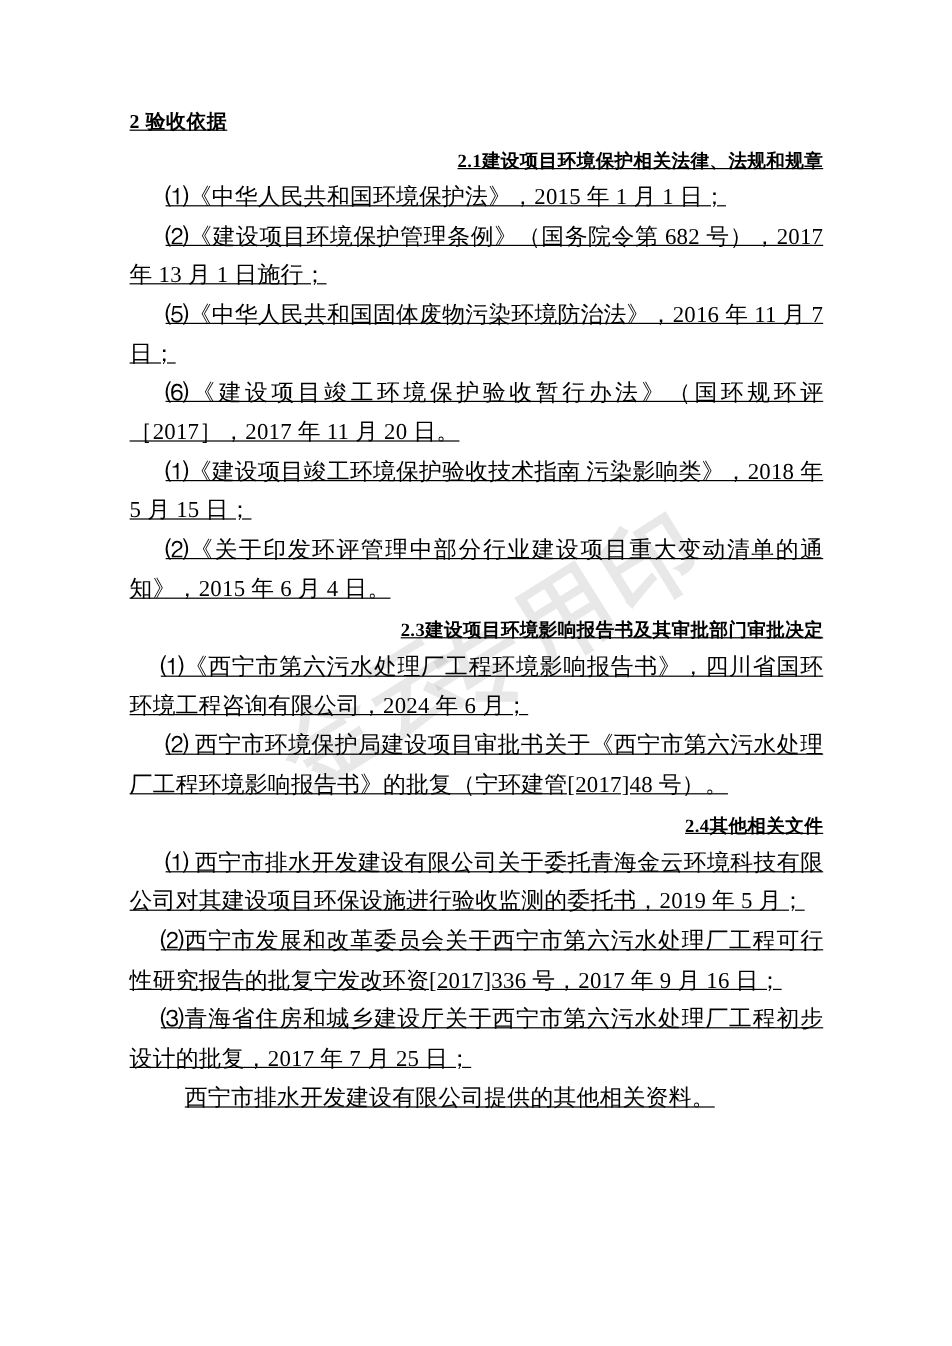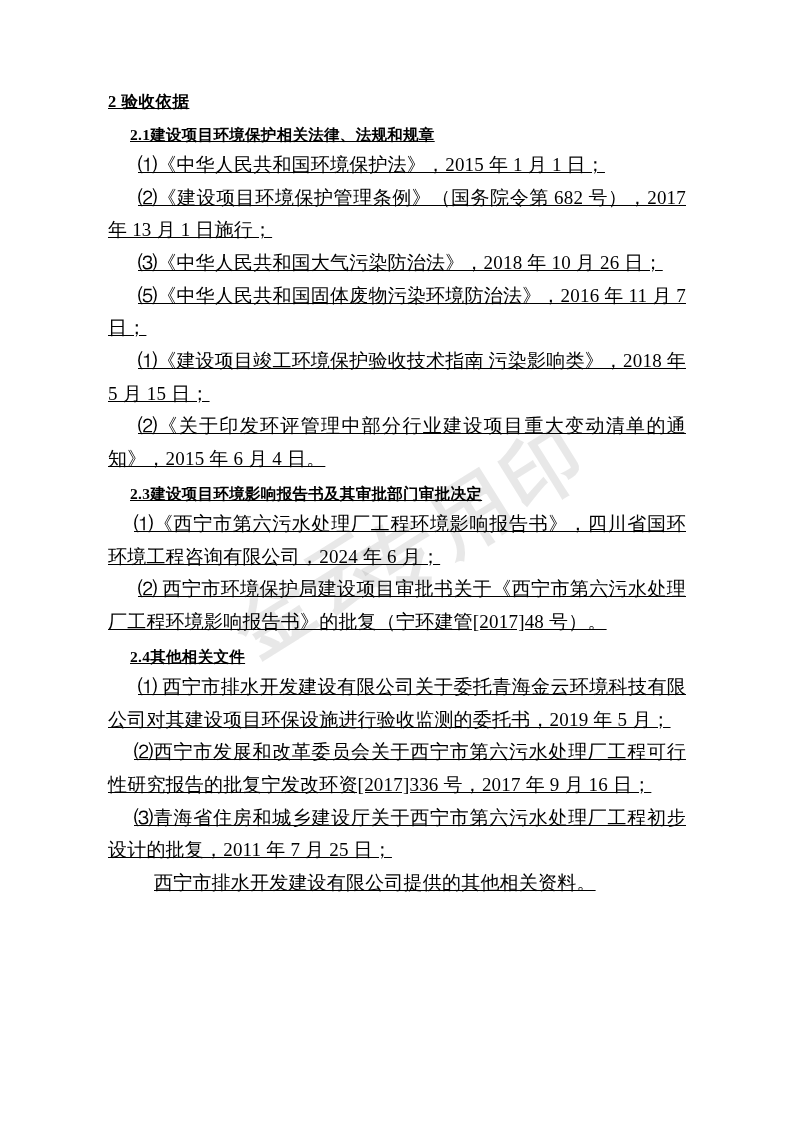--- a/index.html
+++ b/index.html
@@ -37,20 +37,21 @@
     margin: 0 0 8px 0;
     letter-spacing: 0.5px;
   }
   .h2 {
     font-size: 15.5px;
     font-weight: bold;
     line-height: 1.5;
     margin: 6px 0 3px 0;
     text-indent: 22px;
     letter-spacing: 0.3px;
+    text-align: right;
   }
   .para {
     font-size: 19px;
     line-height: 1.72;
     margin: 0;
     text-indent: 30px;
     text-align: justify;
     letter-spacing: 0.2px;
   }
   .para.indent-small {
@@ -94,31 +95,31 @@
     <span style="left:120px; top:30px;">专用印</span>
   </div>
 
   <div class="content page-body">
 
     <h1 class="h1">2  验收依据</h1>
 
     <h2 class="h2">2.1建设项目环境保护相关法律、法规和规章</h2>
     <p class="para">⑴《中华人民共和国环境保护法》，2015 年 1 月 1 日；</p>
     <p class="para">⑵《建设项目环境保护管理条例》（国务院令第 682 号），2017 年 13 月 1 日施行；</p>
-    <p class="para">⑶《中华人民共和国大气污染防治法》，2018 年 10 月 26 日；</p>
     <p class="para">⑸《中华人民共和国固体废物污染环境防治法》，2016 年 11 月 7 日；</p>
+    <p class="para">⑹《建设项目竣工环境保护验收暂行办法》（国环规环评［2017］，2017 年 11 月 20 日。</p>
 
     <p class="para">⑴《建设项目竣工环境保护验收技术指南 污染影响类》，2018 年 5 月 15 日；</p>
     <p class="para">⑵《关于印发环评管理中部分行业建设项目重大变动清单的通知》，2015 年 6 月 4 日。</p>
 
     <h2 class="h2">2.3建设项目环境影响报告书及其审批部门审批决定</h2>
     <p class="para indent-small">⑴《西宁市第六污水处理厂工程环境影响报告书》，四川省国环环境工程咨询有限公司，2024 年 6 月；</p>
     <p class="para">⑵ 西宁市环境保护局建设项目审批书关于《西宁市第六污水处理厂工程环境影响报告书》的批复（宁环建管[2017]48 号）。</p>
 
     <h2 class="h2">2.4其他相关文件</h2>
     <p class="para">⑴ 西宁市排水开发建设有限公司关于委托青海金云环境科技有限公司对其建设项目环保设施进行验收监测的委托书，2019 年 5 月；</p>
     <p class="para indent-small">⑵西宁市发展和改革委员会关于西宁市第六污水处理厂工程可行性研究报告的批复宁发改环资[2017]336 号，2017 年 9 月 16 日；</p>
-    <p class="para indent-small">⑶青海省住房和城乡建设厅关于西宁市第六污水处理厂工程初步设计的批复，2011 年 7 月 25 日；</p>
+    <p class="para indent-small">⑶青海省住房和城乡建设厅关于西宁市第六污水处理厂工程初步设计的批复，2017 年 7 月 25 日；</p>
     <p class="para indent-large">西宁市排水开发建设有限公司提供的其他相关资料。</p>
 
   </div>
 
 </div>
 
 </body></html>

